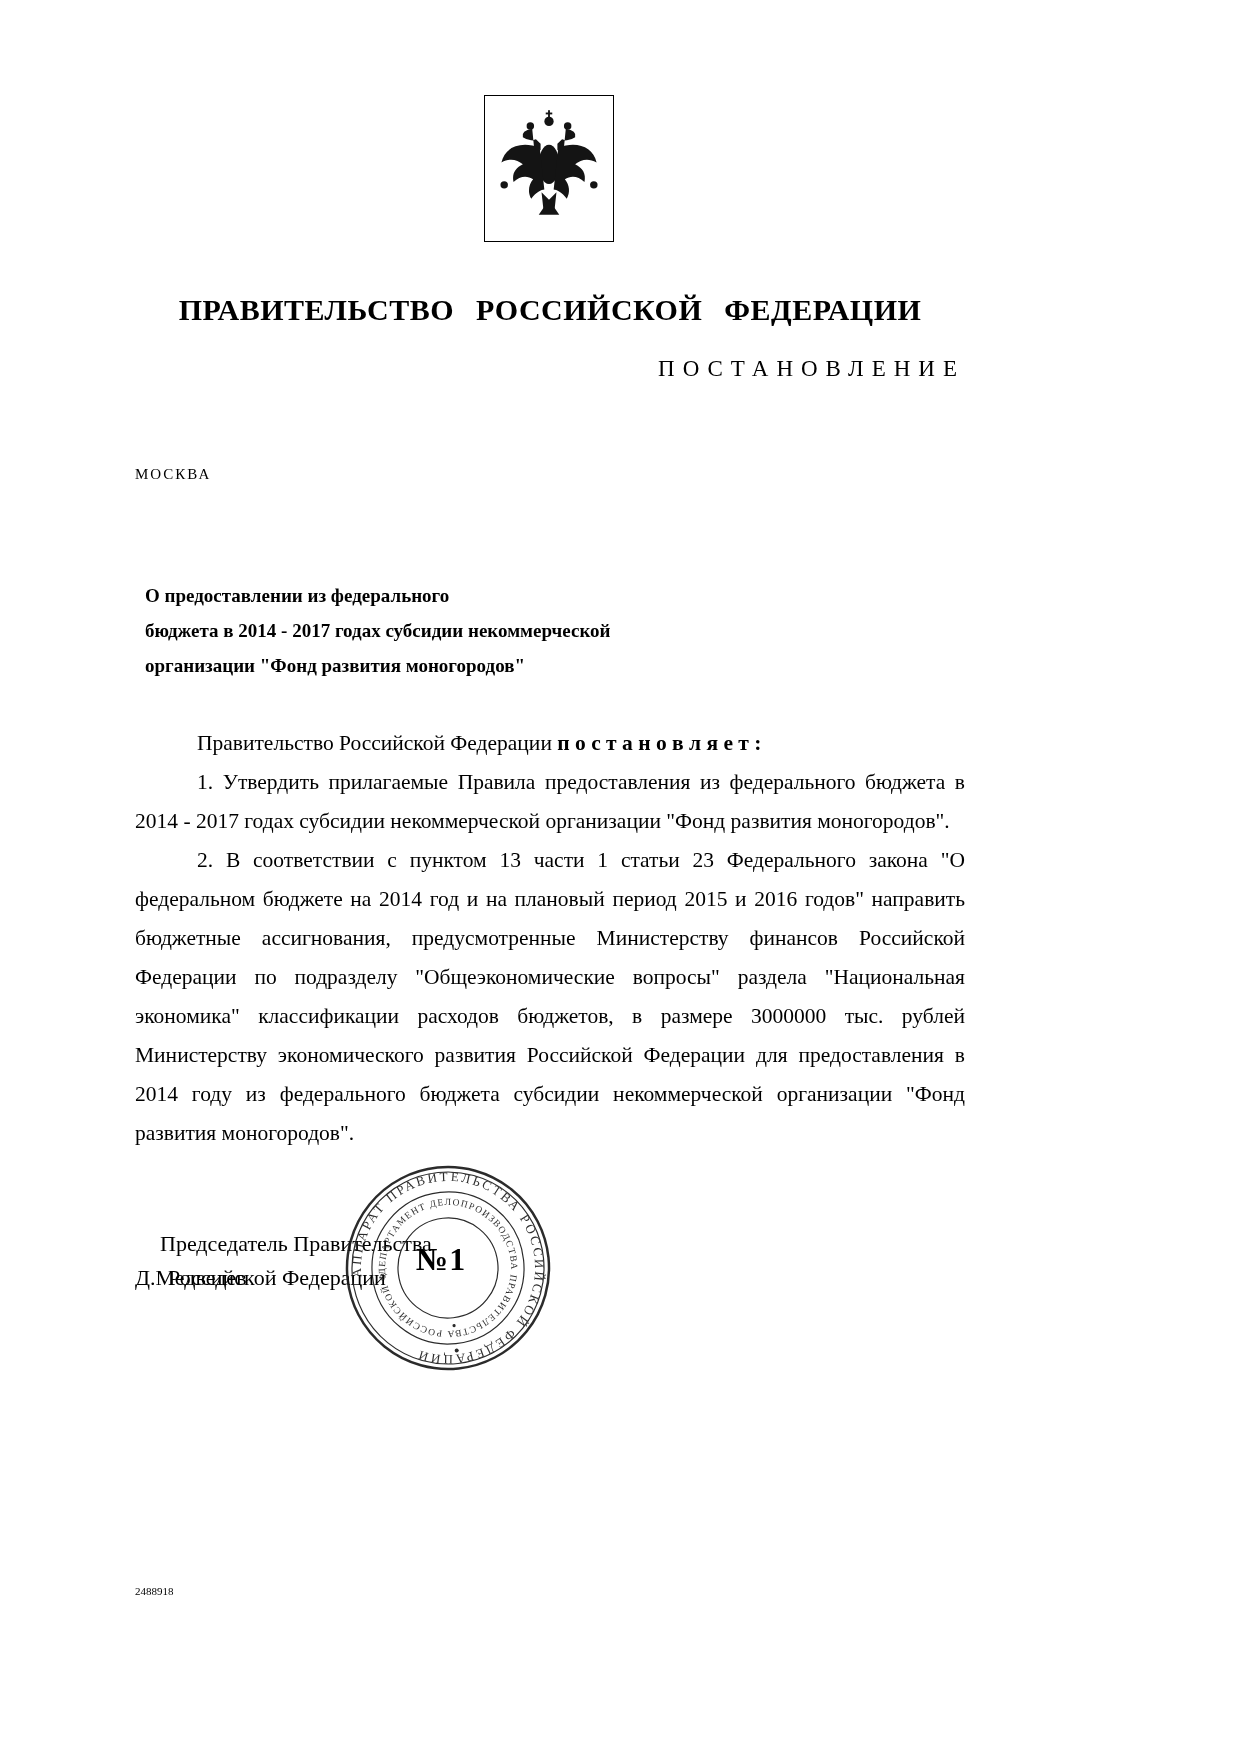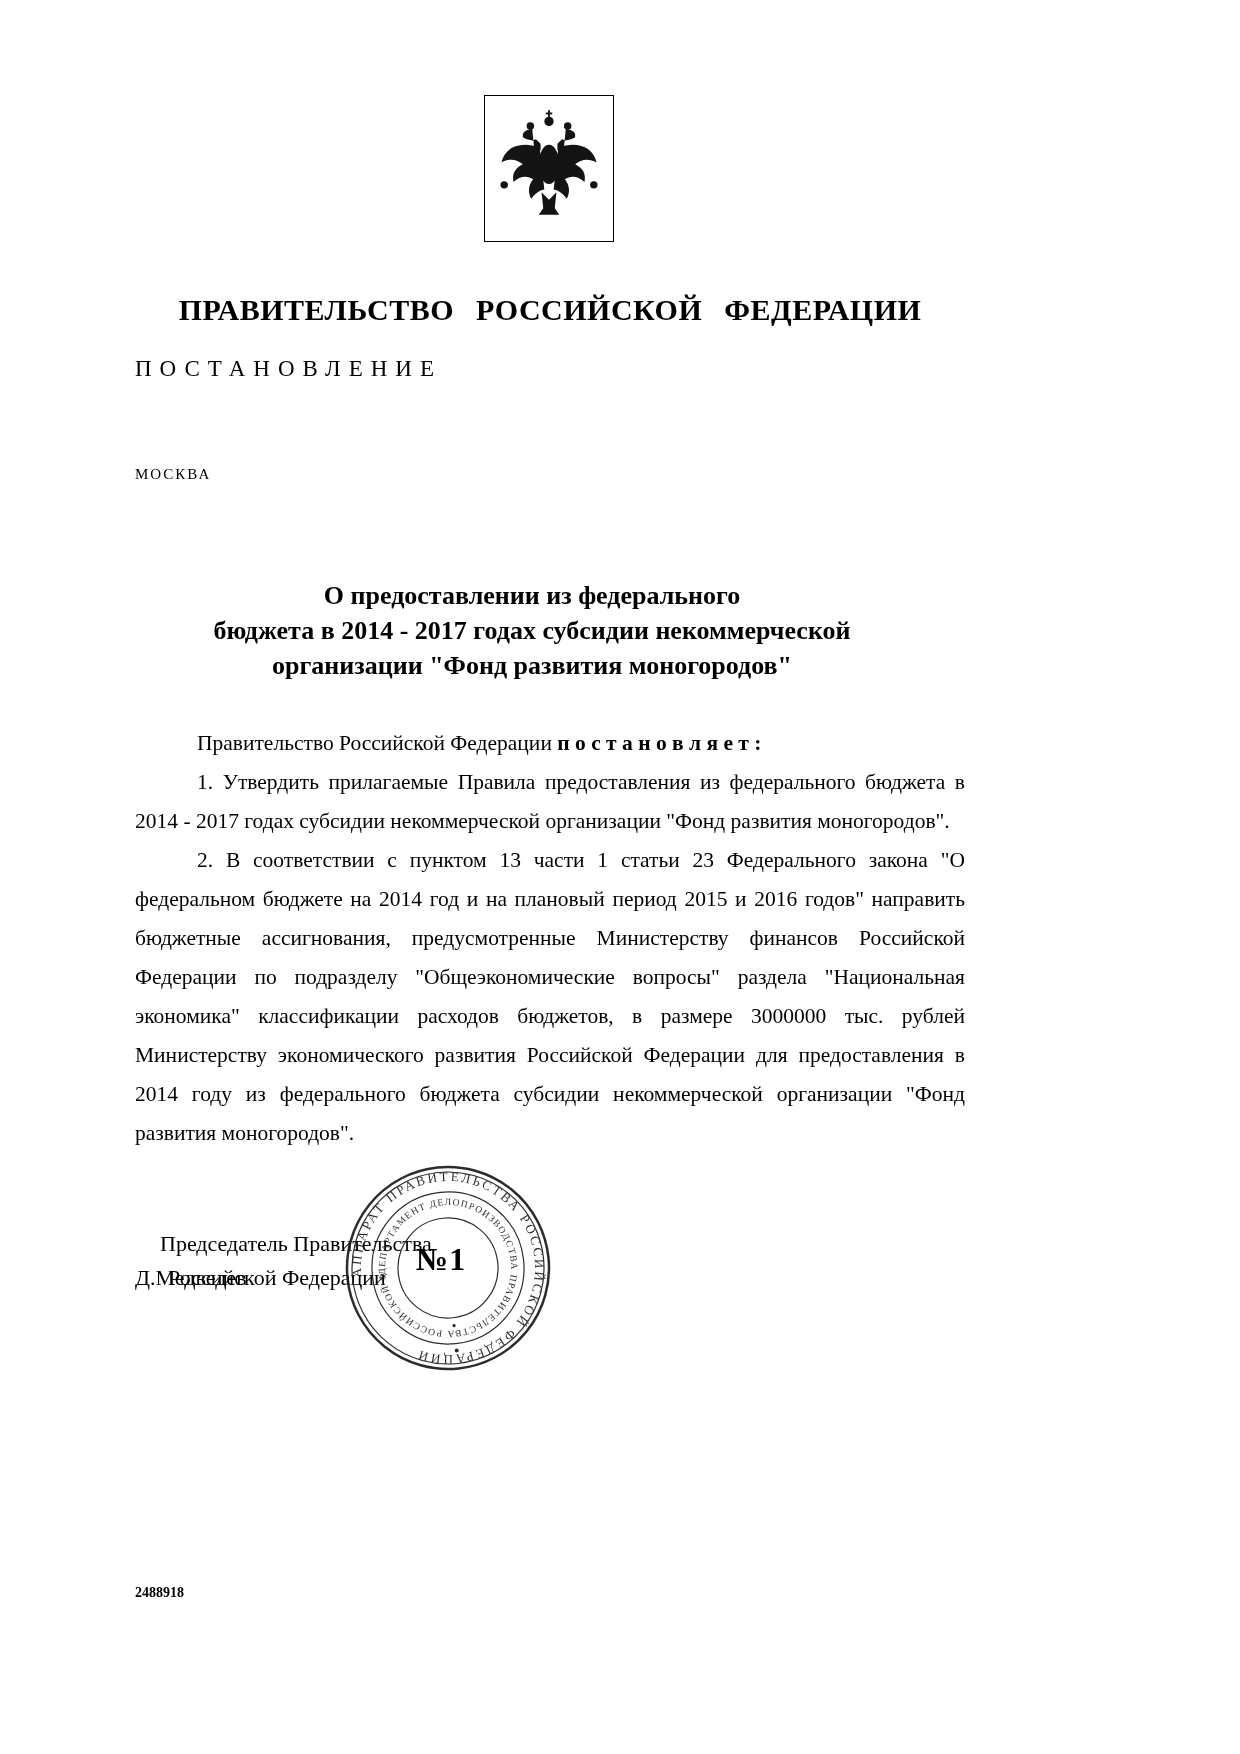--- a/index.html
+++ b/index.html
@@ -19,54 +19,54 @@
     border:1.5px solid #000;
     display:flex; align-items:center; justify-content:center;
   }
   .org-name {
     position:absolute; left:135px; top:293px; width:830px;
     text-align:center; font-weight:bold; font-size:30px;
     letter-spacing:0.5px; word-spacing:14px; white-space:nowrap;
   }
   .doc-type {
     position:absolute; left:135px; top:356px; width:830px;
-    text-align:left; font-size:23px; letter-spacing:8px;
+    text-align:right; font-size:23px; letter-spacing:8px;
   }
   .date-line {
     position:absolute; left:135px; top:417px; width:830px;
     text-align:center; font-size:22px; word-spacing:5px;
   }
   .city {
     position:absolute; left:135px; top:466px; width:830px;
     text-align:left; font-size:15px; letter-spacing:2px;
   }
   .doc-title {
-    position:absolute; left:117px; top:578px; width:830px;
-    text-align:center; font-weight:bold; font-size:26px; line-height:35px;
+    position:absolute; left:145px; top:578px; width:830px;
+    font-weight:bold; font-size:19px; line-height:35px;
   }
   .body-text {
     position:absolute; left:135px; top:724px; width:830px;
     font-size:21.5px; line-height:39px; text-align:justify;
   }
   .body-text p { text-indent:62px; }
   .spaced { font-weight:bold;margin-top:20px; }
   .sig-line1 { position:absolute; left:135px; top:1231px; font-size:22px; z-index:1;margin-left:25px; }
   .sig-line2 { position:absolute; left:168px; top:1265px; font-size:22px; z-index:1; }
   .sig-name  { position:absolute; left:135px; top:1265px; width:830px; text-align:left; font-size:22px; z-index:1; }
   .stamp {
     position:absolute; left:336px; top:1156px;
     width:224px; height:224px; z-index:2; opacity:0.92;
     transform:rotate(-6deg);
   }
   .copy-number {
     position:absolute; left:416px; top:1241px;
     font-size:32px; font-weight:bold; z-index:3; letter-spacing:1px;
   }
   .footer-code {
-    position:absolute; left:135px; top:1585px; font-size:14px;font-weight:bold;
+    position:absolute; left:135px; top:1585px; font-size:11px;
   }
 </style>
 </head>
 <body>
 
 <div class="page">
 
   <div class="emblem">
     <svg width="112" height="128" viewBox="0 0 120 130" aria-hidden="true">
       <g fill="#141414">

